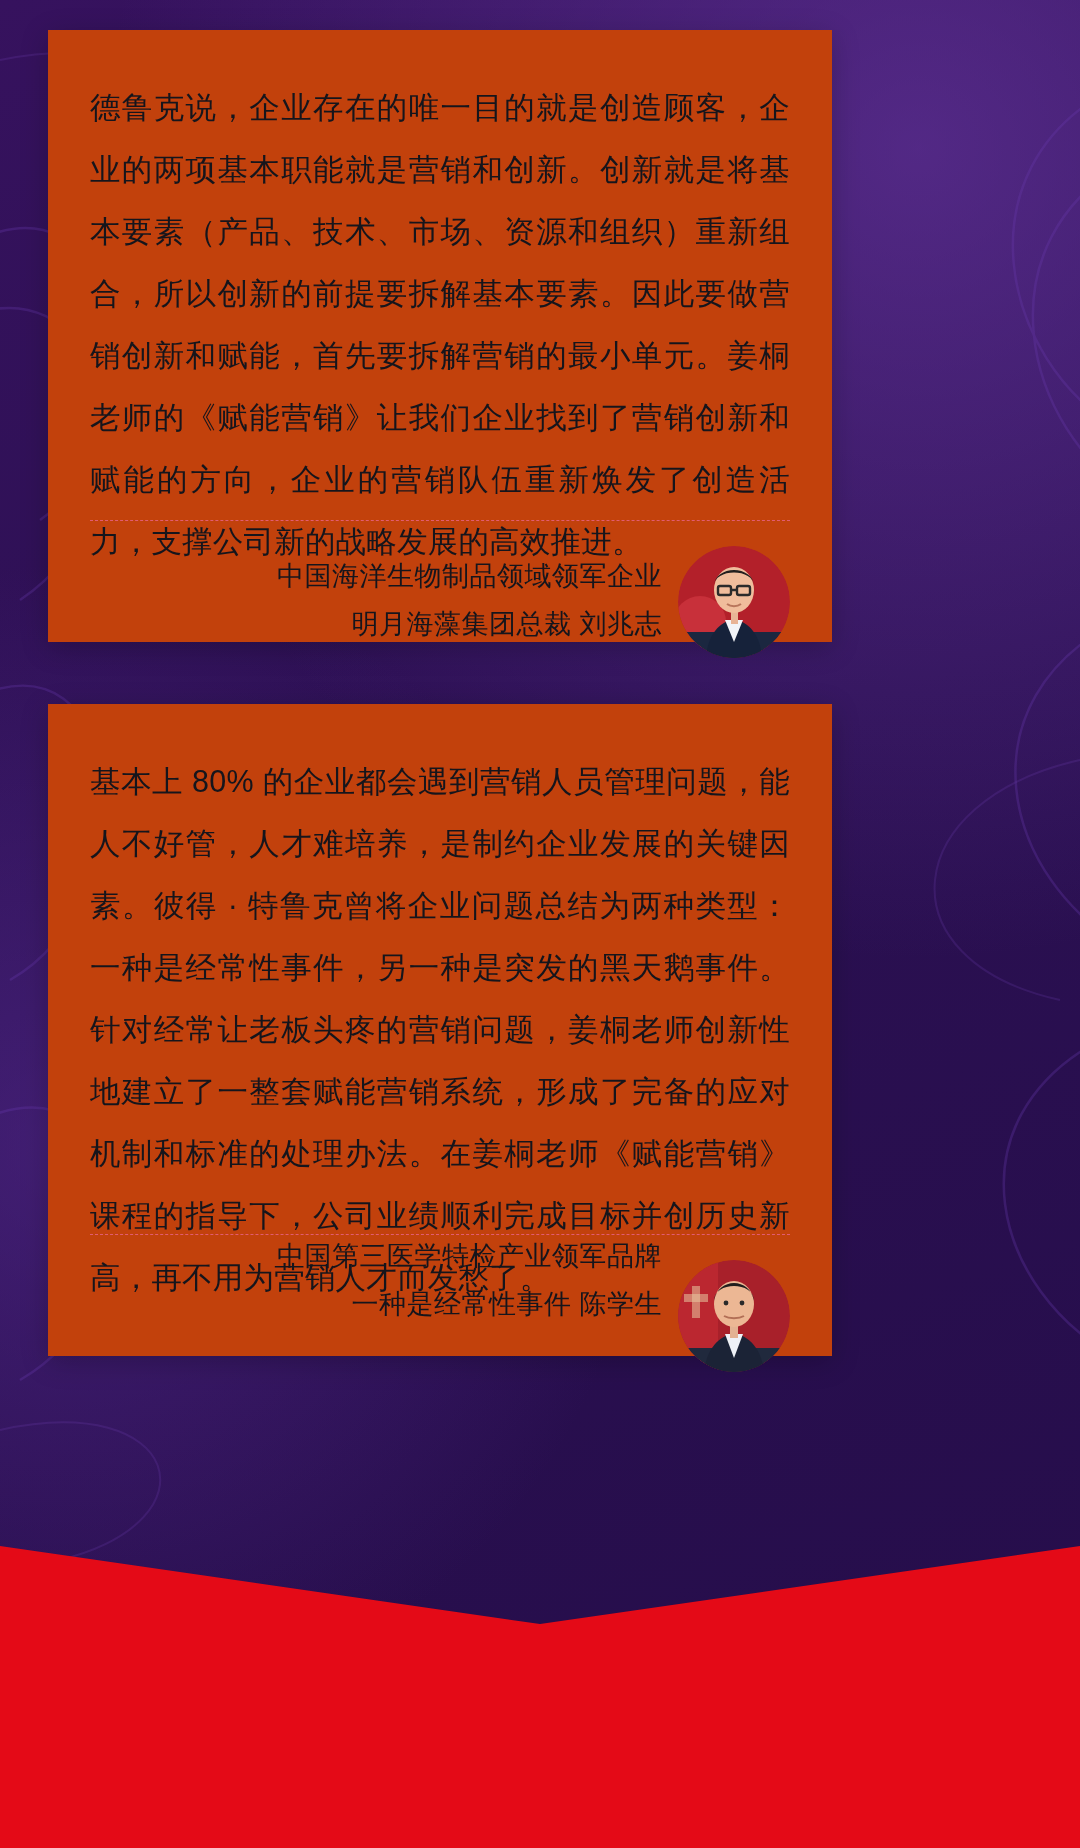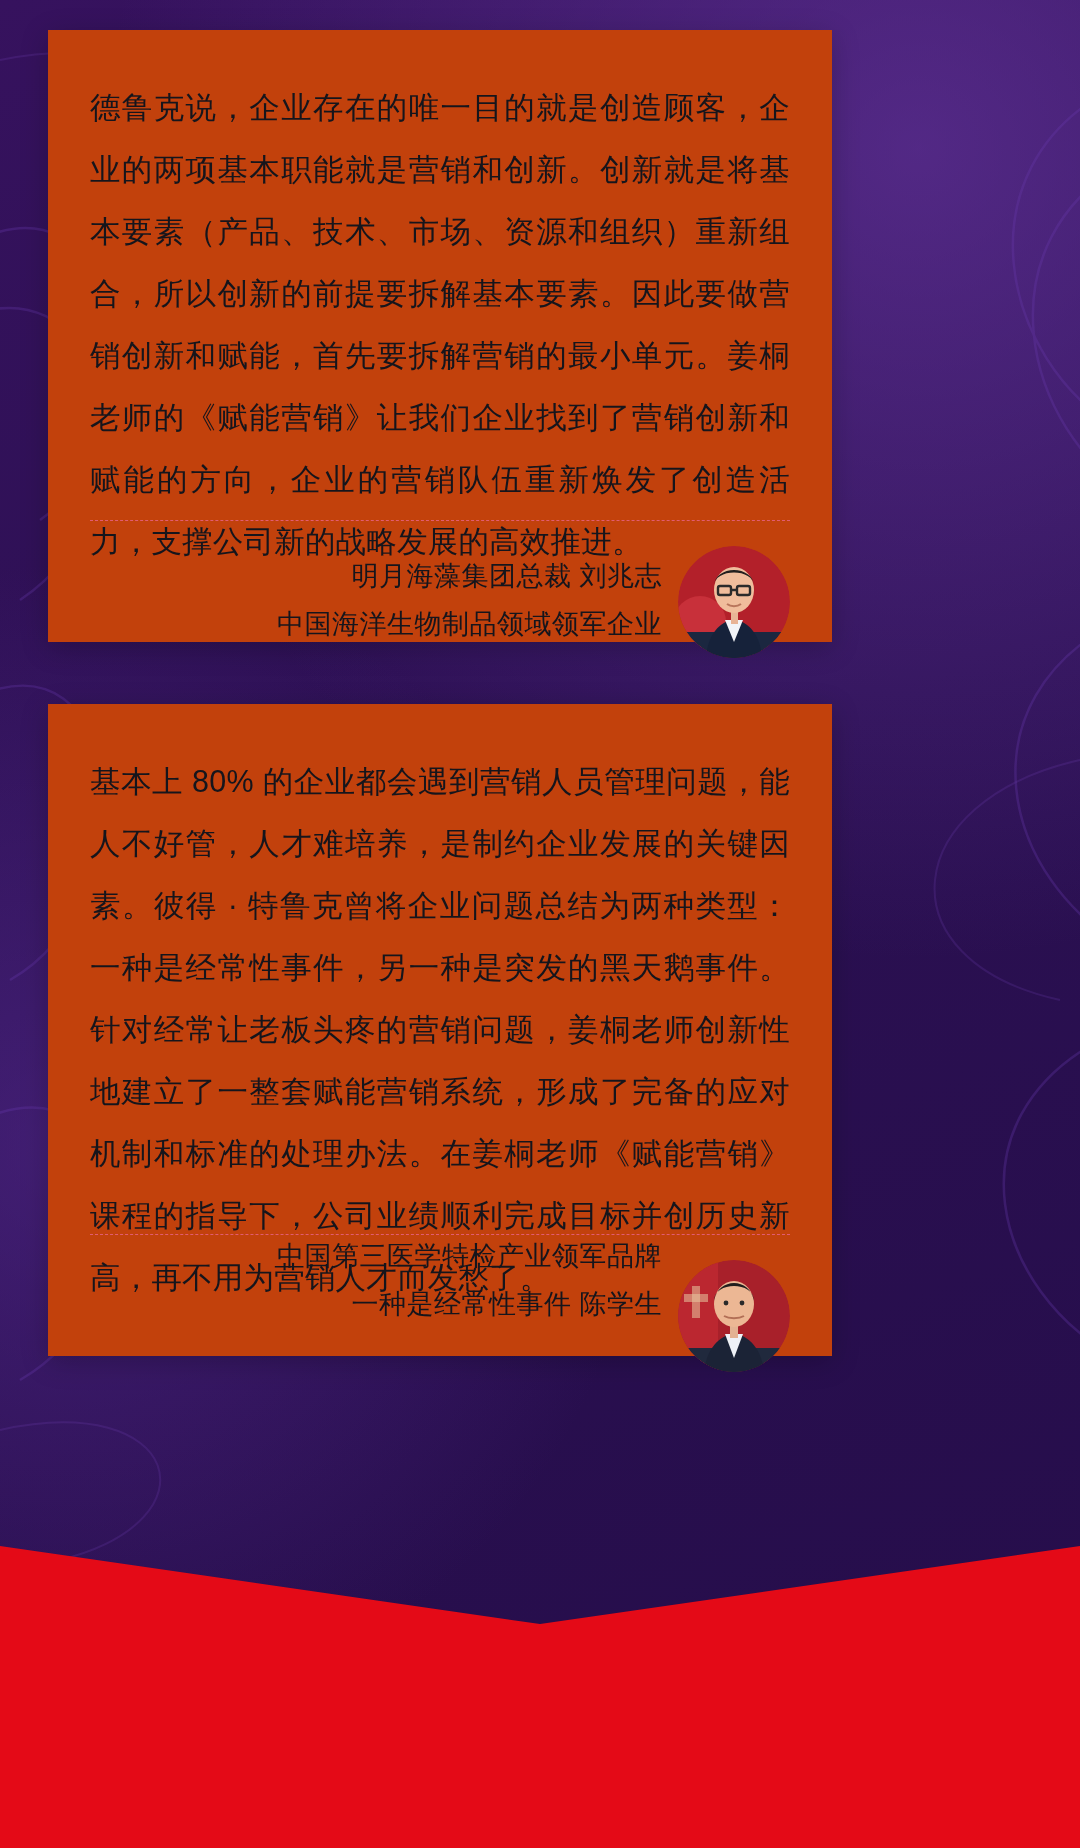--- a/index.html
+++ b/index.html
@@ -134,22 +134,22 @@
 
 <div class="bottom-banner"></div>
 
 <div class="card" id="card-1">
   <div class="card-inner">
     <p class="quote-text">德鲁克说，企业存在的唯一目的就是创造顾客，企业的两项基本职能就是营销和创新。创新就是将基本要素（产品、技术、市场、资源和组织）重新组合，所以创新的前提要拆解基本要素。因此要做营销创新和赋能，首先要拆解营销的最小单元。姜桐老师的《赋能营销》让我们企业找到了营销创新和赋能的方向，企业的营销队伍重新焕发了创造活力，支撑公司新的战略发展的高效推进。</p>
 
     <hr class="divider">
 
     <div class="attribution">
+      <div class="line">中国海洋生物制品领域领军企业</div>
       <div class="line">明月海藻集团总裁  刘兆志</div>
-      <div class="line">中国海洋生物制品领域领军企业</div>
     </div>
 
     <div class="avatar">
       <svg width="112" height="112" viewBox="0 0 112 112">
         <defs>
           <clipPath id="clip1">
               <circle cx="56" cy="56" r="56"></circle>
             </clipPath>
         </defs>
         <g clip-path="url(#clip1)">

